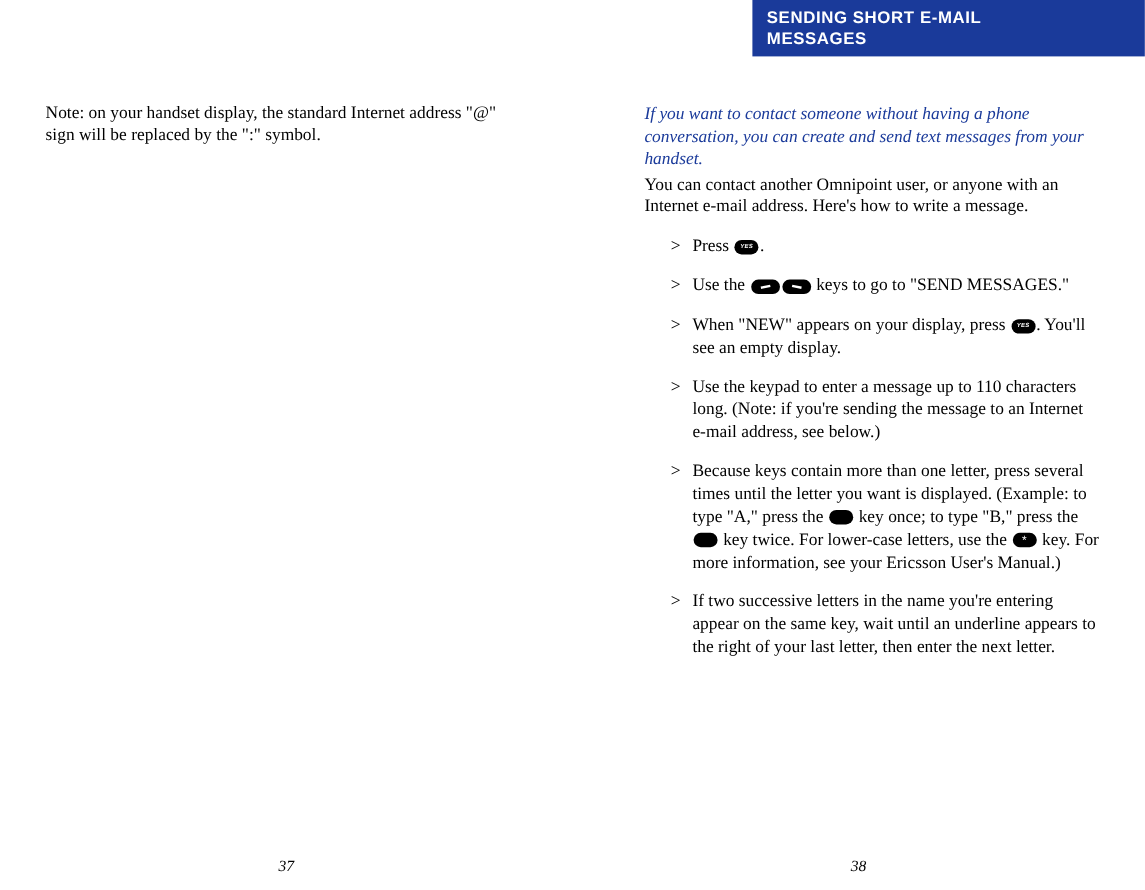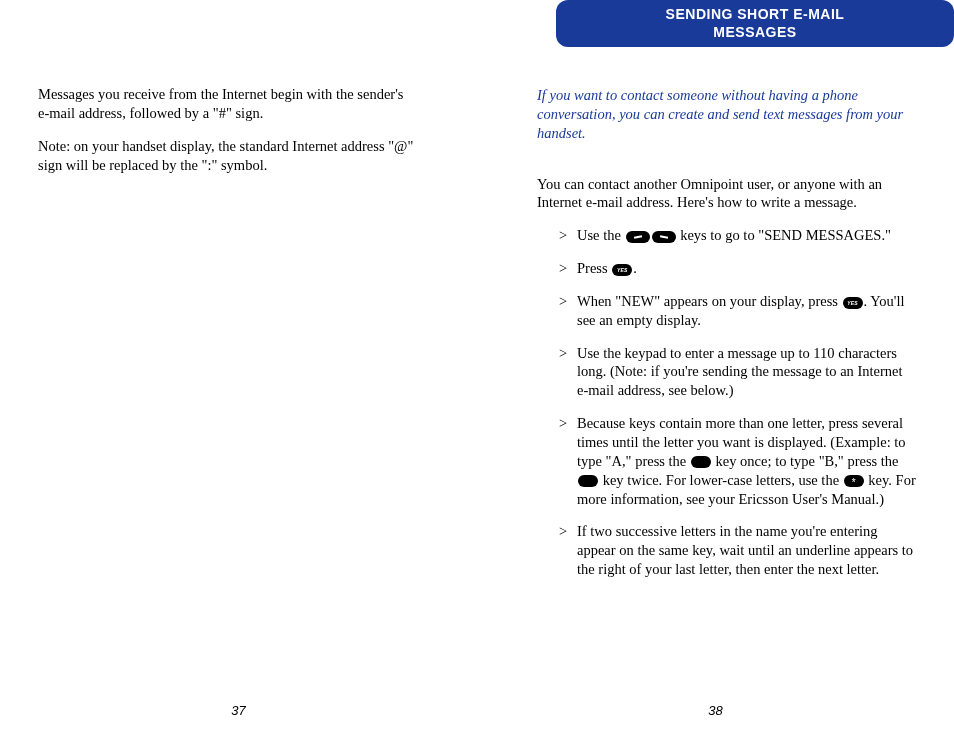--- a/index.html
+++ b/index.html
@@ -23,46 +23,45 @@
   }
   .right-col {
     width: 477px;
     padding: 0 38px 40px 60px;
     position: relative;
   }
   .header-box {
     position: absolute;
     top: 0;
     right: 0;
-    width: 398px;
+    width: 327px;
     background: #1a3a9a;
     color: #fff;
     font-family: 'Arial Black', Arial, sans-serif;
     font-weight: 900;
     letter-spacing: 0.5px;
     font-size: 14px;
-    text-align: center;
+    text-align: left;
     padding: 6px 12px 6px 12px;
     line-height: 1.25;
-    border-radius: 12px;
   }
   .right-body {
     padding-top: 86px;
   }
   .para {
     font-size: 14.5px;
     line-height: 1.3;
     margin-bottom: 14px;
   }
   .intro {
     color: #1a3a9a;
     font-style: italic;
     font-size: 14.5px;
     line-height: 1.3;
-    margin-bottom: 32px;
+    margin-bottom: 2px;
   }
   .step-list {
     list-style: none;
     padding-left: 26px;
   }
   .step-list li {
     font-size: 14.5px;
     line-height: 1.3;
     margin-bottom: 14px;
     position: relative;
@@ -119,55 +118,54 @@
     background: #fff;
     left: 50%;
     top: 50%;
     transform: translate(-50%, -50%) rotate(-12deg);
   }
   .key-arrow.right::after {
     transform: translate(-50%, -50%) rotate(12deg);
   }
   .page-num {
     position: absolute;
-    bottom: 24px;
+    bottom: 12px;
     font-style: italic;
     font-size: 13px;
-    font-family: Liberation Sans, sans-serif;
+    font-family: Liberation Serif, serif;
     margin-top: 16px;
   }
   .left-col .page-num { left: 50%; transform: translateX(-50%); }
   .right-col .page-num { left: 50%; transform: translateX(-50%); text-align: right; }
 </style>
 </head>
 <body>
 
 <div class="page">
   <div class="left-col">
-    <p class="para">Messages you receive from the Internet begin with the sender's e-mail address, followed by a "#" sign.</p>
     <p class="para">Note: on your handset display, the standard Internet address "@" sign will be replaced by the ":" symbol.</p>
     <div class="page-num">37</div>
   </div>
 
   <div class="right-col">
     <div class="header-box">
       <div>SENDING SHORT E-MAIL</div>
       <div>MESSAGES</div>
     </div>
 
     <div class="right-body">
       <p class="intro">If you want to contact someone without having a phone conversation, you can create and send text messages from your handset.</p>
       <p class="para">You can contact another Omnipoint user, or anyone with an Internet e-mail address.  Here's how to write a message.</p>
 
       <ul class="step-list">
         <li>
-          <span>Use the </span><span class="key key-arrow left"></span><span class="key key-arrow right"></span><span> keys to go to "SEND MESSAGES."</span>
+          <span>Press </span><span class="key key-yes"></span><span>.</span>
         </li>
         <li>
-          <span>Press </span><span class="key key-yes"></span><span>.</span>
+          <span>Use the </span><span class="key key-arrow left"></span><span class="key key-arrow right"></span><span> keys to go to "SEND MESSAGES."</span>
         </li>
         <li>
           <span>When "NEW" appears on your display, press </span><span class="key key-yes"></span><span>.  You'll see an empty display.</span>
         </li>
         <li>Use the keypad to enter a message up to 110 characters long.  (Note: if you're sending the message to an Internet e-mail address, see below.)</li>
         <li>
           <span>Because keys contain more than one letter, press several times until the letter you want is displayed.  (Example: to type "A," press the </span><span class="key key-blank"></span><span> key once; to type "B," press the </span><span class="key key-blank"></span><span> key twice.  For lower-case letters, use the </span><span class="key key-star"></span><span> key.  For more information, see your Ericsson User's Manual.)</span>
         </li>
         <li>If two successive letters in the name you're entering appear on the same key, wait until an underline appears to the right of your last letter, then enter the next letter.</li>
       </ul>

